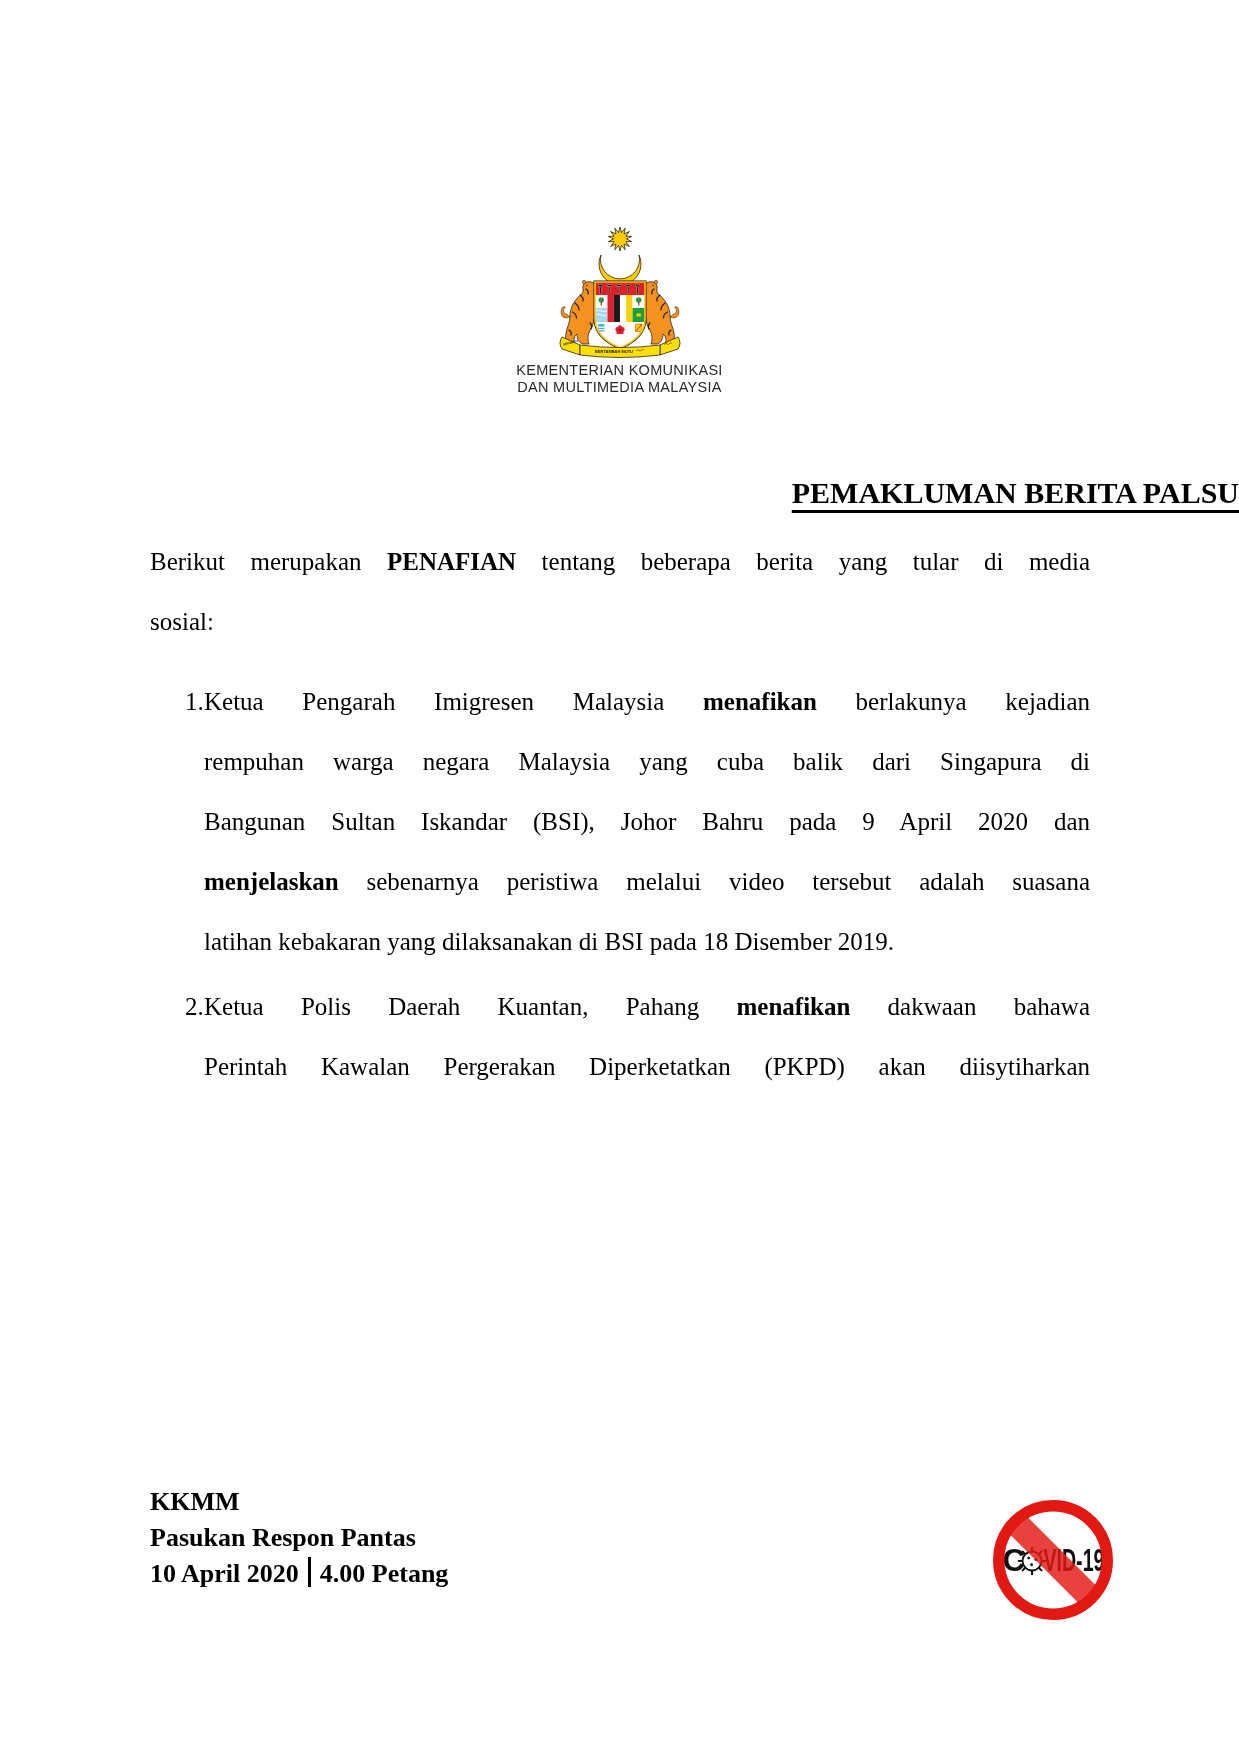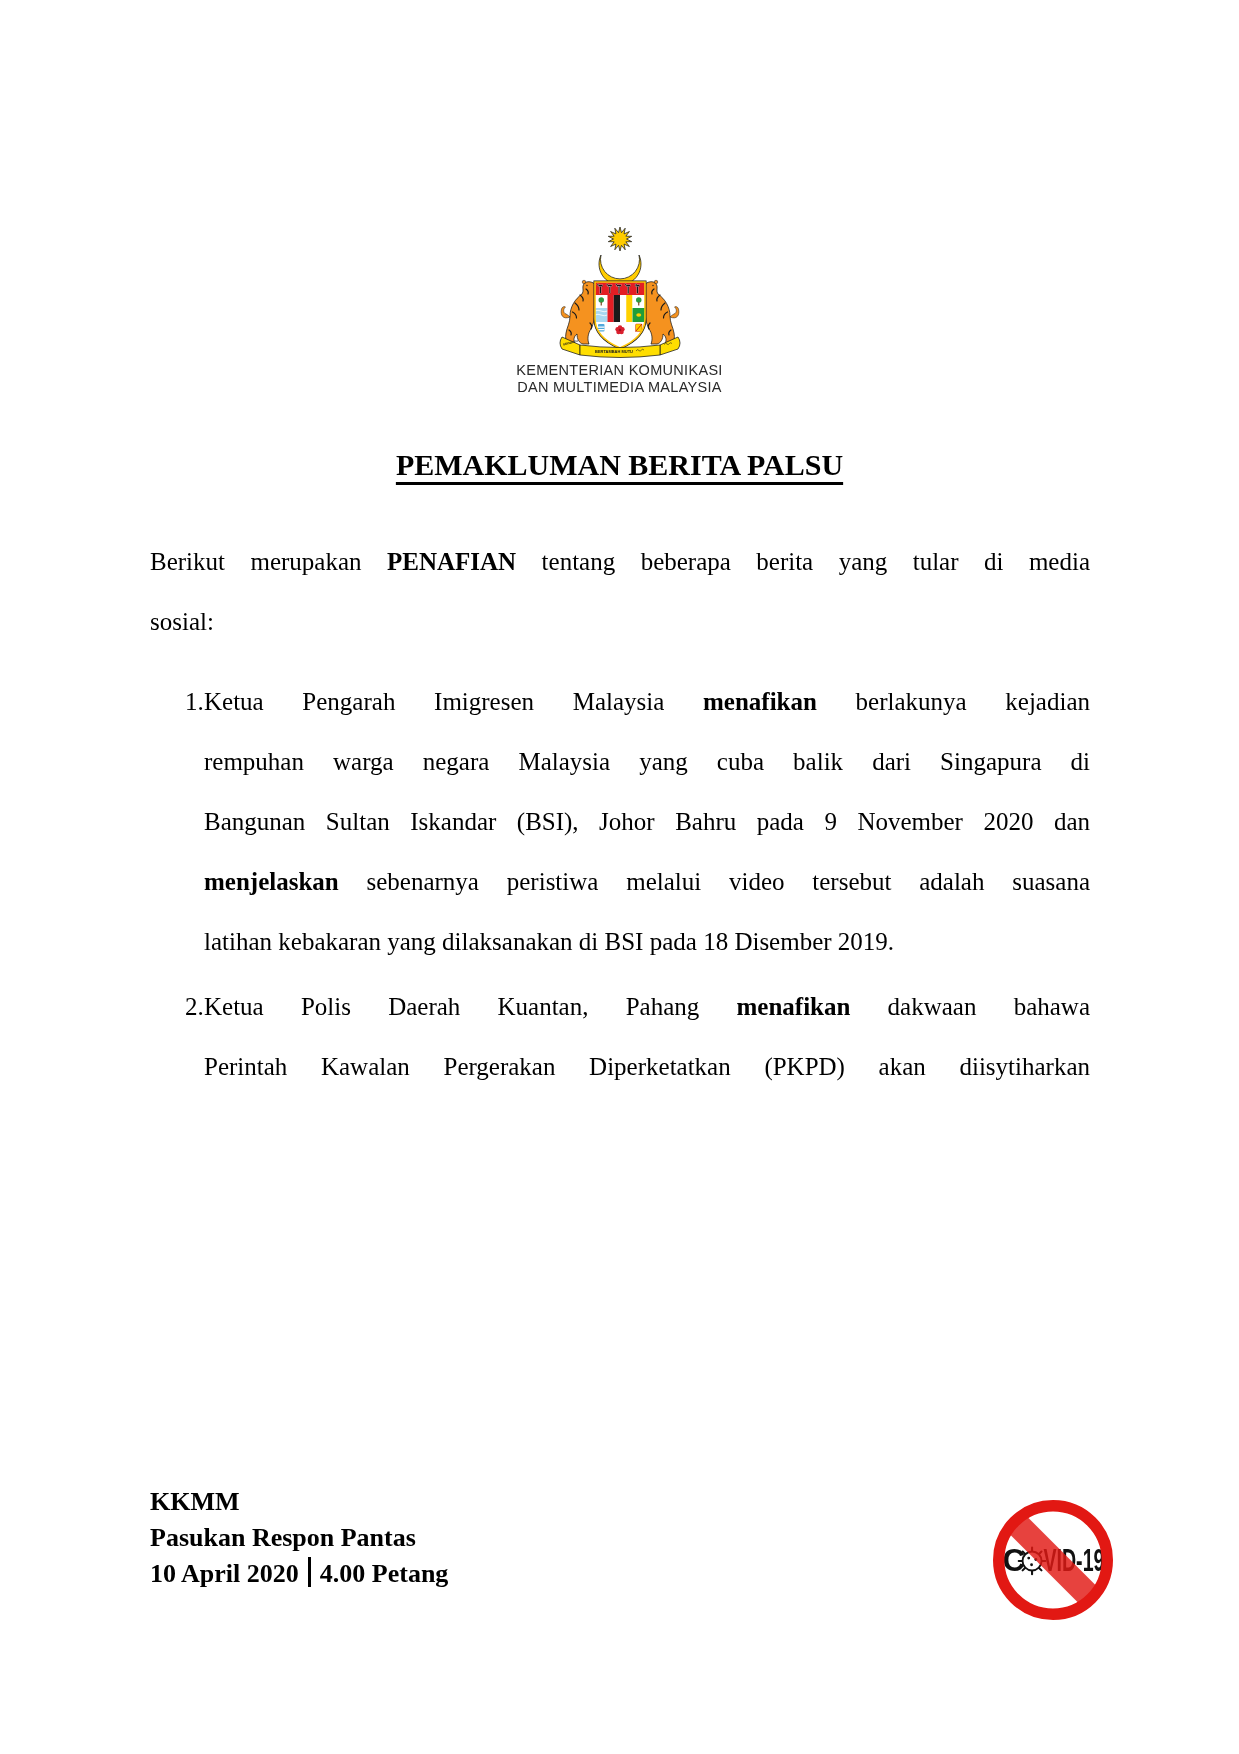--- a/index.html
+++ b/index.html
@@ -17,22 +17,22 @@
   
   .ministry {
     position:absolute; top:362px; left:0; width:100%;
     text-align:center;
     font-family:"Liberation Sans", sans-serif;
     font-size:14.5px; line-height:17px; letter-spacing:.3px;
     color:#2a2a2a; font-weight:500;
   }
   
   .title {
-    position:absolute; top:448px; left:0; width:100%;
-    text-align:center;
+    position:absolute; top:476px; left:0; width:100%;
+    text-align:right;
     font-size:30px; font-weight:bold;
     text-decoration:underline; text-decoration-thickness:3px; text-underline-offset:7px;
   }
   
   .body-block { position:absolute; left:150px; width:940px; font-size:25px; }
   .tline { text-align:justify; text-align-last:justify; line-height:60px; white-space:normal; }
   .tline-last { text-align:left; text-align-last:left; }
   .intro { top:532px; }
   .list-item .num { position:absolute; left:35px; top:0; line-height:60px; }
   .list-item .li-body { margin-left:54px; }
@@ -177,21 +177,21 @@
   <div class="body-block intro">
       <div class="tline"><span>Berikut merupakan </span><b>PENAFIAN</b><span> tentang beberapa berita yang tular di media</span></div>
       <div class="tline tline-last"><span>sosial:</span></div>
     </div>
 
   <div class="body-block list-item item-1">
     <span class="num">1.</span>
     <div class="li-body">
         <div class="tline"><span>Ketua Pengarah Imigresen Malaysia </span><b>menafikan</b><span> berlakunya kejadian</span></div>
         <div class="tline"><span>rempuhan warga negara Malaysia yang cuba balik dari Singapura di</span></div>
-        <div class="tline"><span>Bangunan Sultan Iskandar (BSI), Johor Bahru pada 9 November 2020 dan</span></div>
+        <div class="tline"><span>Bangunan Sultan Iskandar (BSI), Johor Bahru pada 9 April 2020 dan</span></div>
         <div class="tline"><b>menjelaskan</b><span> sebenarnya peristiwa melalui video tersebut adalah suasana</span></div>
         <div class="tline tline-last"><span>latihan kebakaran yang dilaksanakan di BSI pada 18 Disember 2019.</span></div>
       </div>
   </div>
 
   <div class="body-block list-item item-2">
     <span class="num">2.</span>
     <div class="li-body">
         <div class="tline"><span>Ketua Polis Daerah Kuantan, Pahang </span><b>menafikan</b><span> dakwaan bahawa</span></div>
         <div class="tline"><span>Perintah Kawalan Pergerakan Diperketatkan (PKPD) akan diisytiharkan</span></div>

